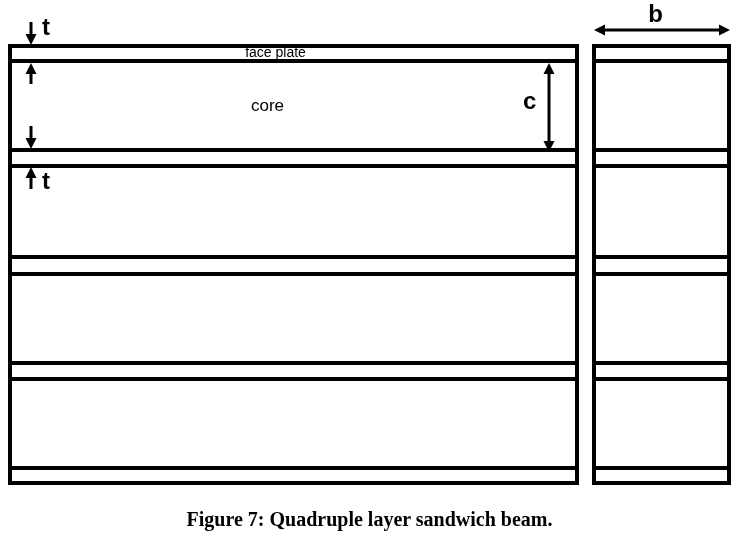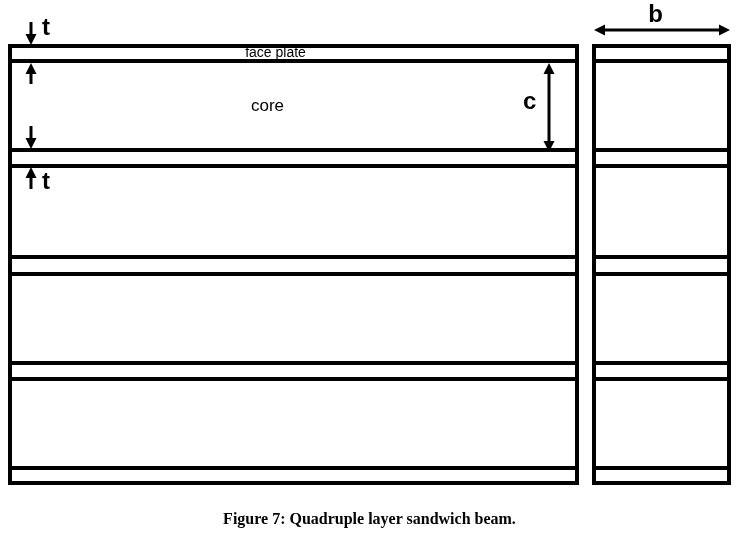--- a/index.html
+++ b/index.html
@@ -73,21 +73,21 @@
     left: 592px; top: 2px; width: 139px;
     text-align: center;
     transform: translateX(-6px);
   }
   .caption {
     position: absolute;
     left: 0; top: 506px; width: 739px;
     text-align: center;
     font-family: "Liberation Serif", serif;
     font-weight: bold;
-    font-size: 16px; line-height: 26px;
+    font-size: 20px; line-height: 26px;
     color: #000000;
   }
 </style>
 </head>
 <body>
 
 <div class="stage">
 
   <div class="beam beam-side">
     <div class="layer lb h-strip-a"></div>

